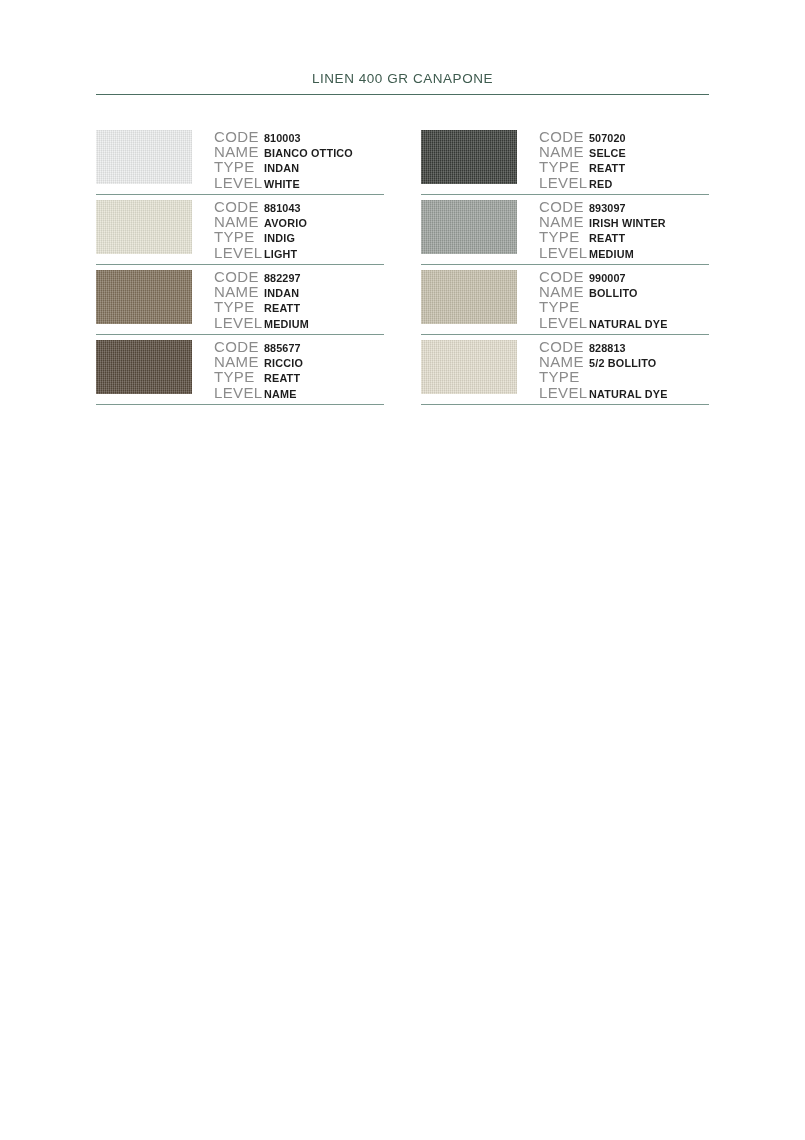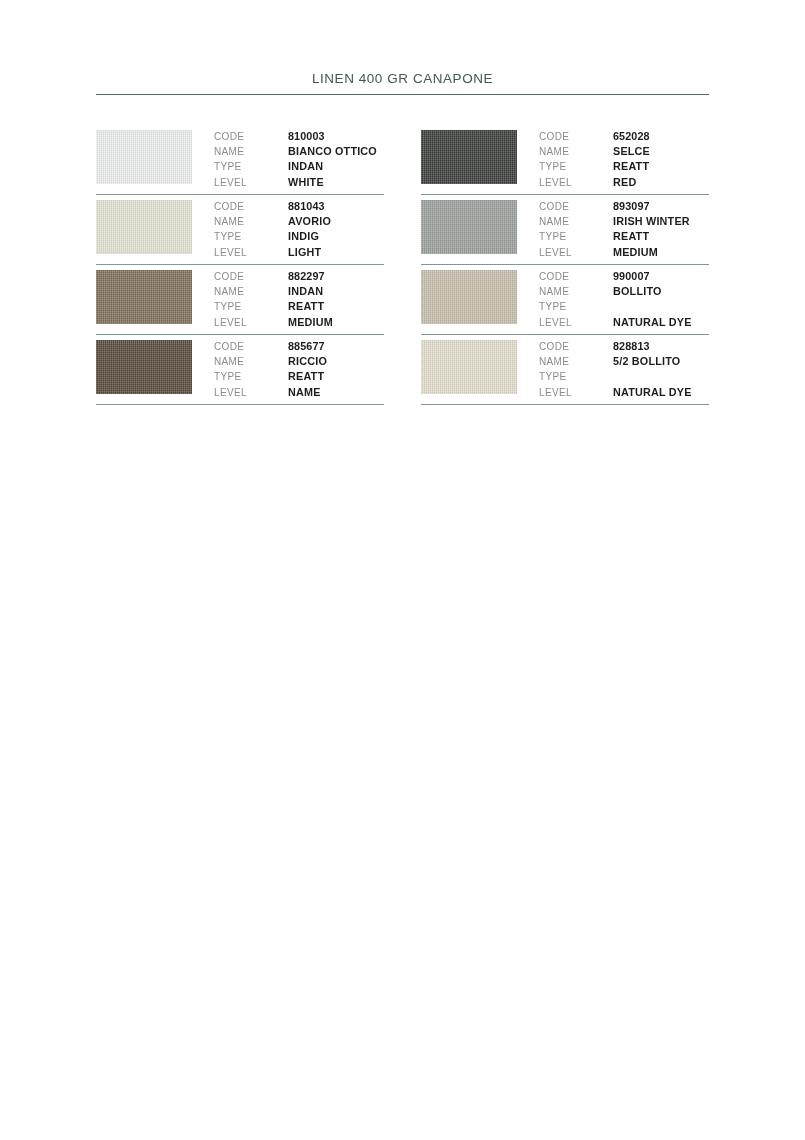--- a/index.html
+++ b/index.html
@@ -95,35 +95,34 @@
     flex: 1 1 auto;
   }
   .spec-row {
     display: flex;
     align-items: baseline;
     height: 15.2px;
   }
   .spec-label {
     width: 50px;
     flex: 0 0 50px;
-    font-size: 10px;
+    font-size: 15px;
     letter-spacing: 0.35px;
     color: #8b8b8b;
     font-weight: 400;
     line-height: 15.2px;
     white-space: nowrap;
   }
   .spec-value {
     font-size: 10.8px;
     letter-spacing: 0.2px;
     color: #1d1d1d;
     font-weight: 700;
     line-height: 15.2px;
     white-space: nowrap;
-    margin-left: 24px;
   }
   .spec-value.code {
     font-weight: 700;
     letter-spacing: 0.1px;
   }
 </style>
 </head>
 <body>
 
 <div class="page">
@@ -227,21 +226,21 @@
 
     </div>
 
     <div class="column">
 
       <div class="card">
         <div class="swatch" style="background-color: rgb(59, 62, 58);"></div>
         <div class="specs">
           <div class="spec-row">
             <span class="spec-label">CODE</span>
-            <span class="spec-value code">652028</span>
+            <span class="spec-value code">507020</span>
           </div>
           <div class="spec-row">
             <span class="spec-label">NAME</span>
             <span class="spec-value">SELCE</span>
           </div>
           <div class="spec-row">
             <span class="spec-label">TYPE</span>
             <span class="spec-value">REATT</span>
           </div>
           <div class="spec-row">

